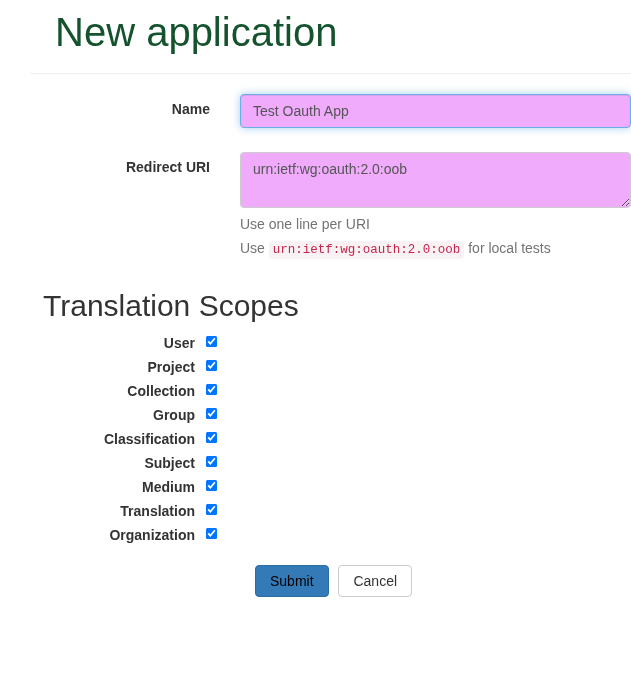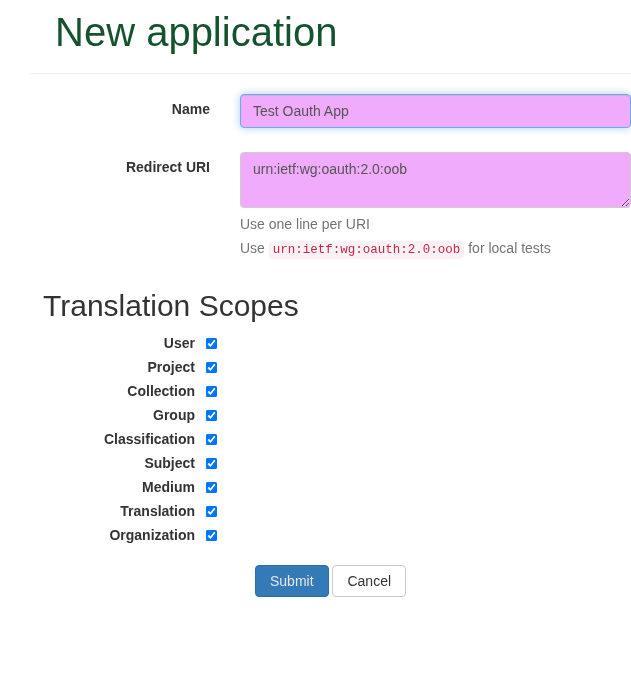--- a/index.html
+++ b/index.html
@@ -82,21 +82,21 @@
       border-radius: 4px;
     }
     h2.section-title {
       font-size: 30px;
       font-weight: 500;
       color: #333;
       margin: 26px 0 12px -12px;
     }
     .scope-row {
       display: flex;
-      align-items: center;
+      align-items: flex-start;
       margin-bottom: 8px;
     }
     .scope-label {
       width: 148px;
       text-align: right;
       font-weight: 700;
       font-size: 14px;
       padding-right: 8px;
     }
     .scope-check {
@@ -112,30 +112,30 @@
       padding: 7px 14px;
       font-size: 14px;
       border-radius: 4px;
       cursor: pointer;
       text-align: center;
       vertical-align: middle;
       border: 1px solid transparent;
       font-family: inherit;
     }
     .btn-primary {
-      color: #e5e5e5;
+      color: #000000;
       background-color: #337ab7;
       border-color: #2e6da4;
       text-align: center;
     }
     .btn-default {
       color: #333;
       background-color: #fff;
       border-color: #ccc;
-      margin-left: 0;
+      margin-left: 6px;
     }
   </style>
 </head>
 <body>
 
 <div class="container">
   <h1 class="page-title">New application</h1>
   <hr class="divider">
 
   <div class="form-horizontal">

